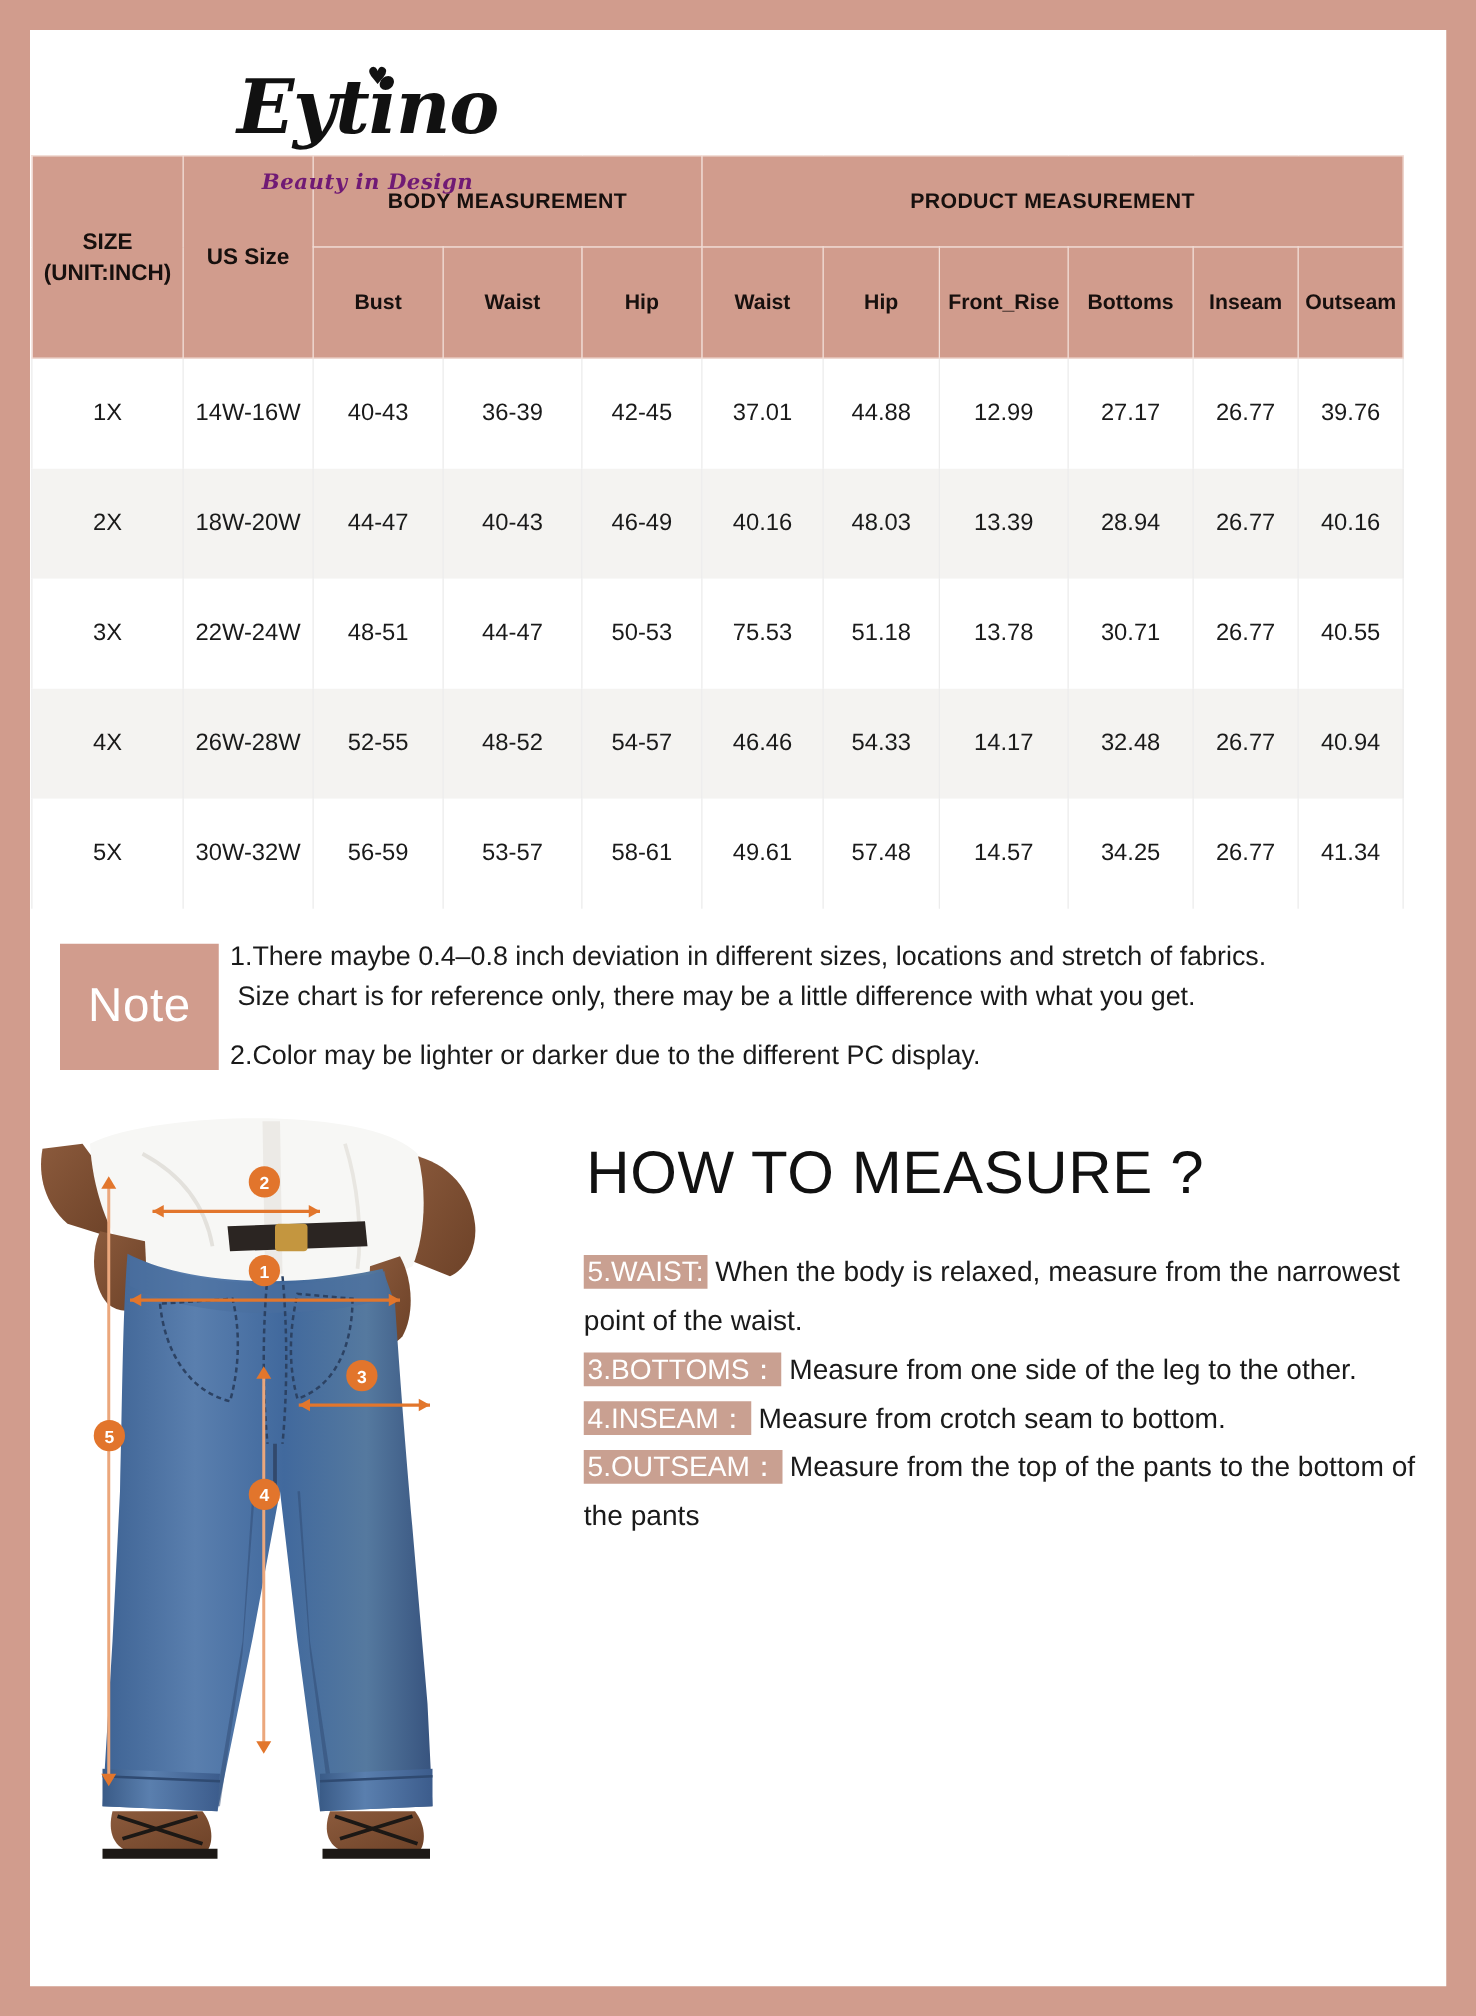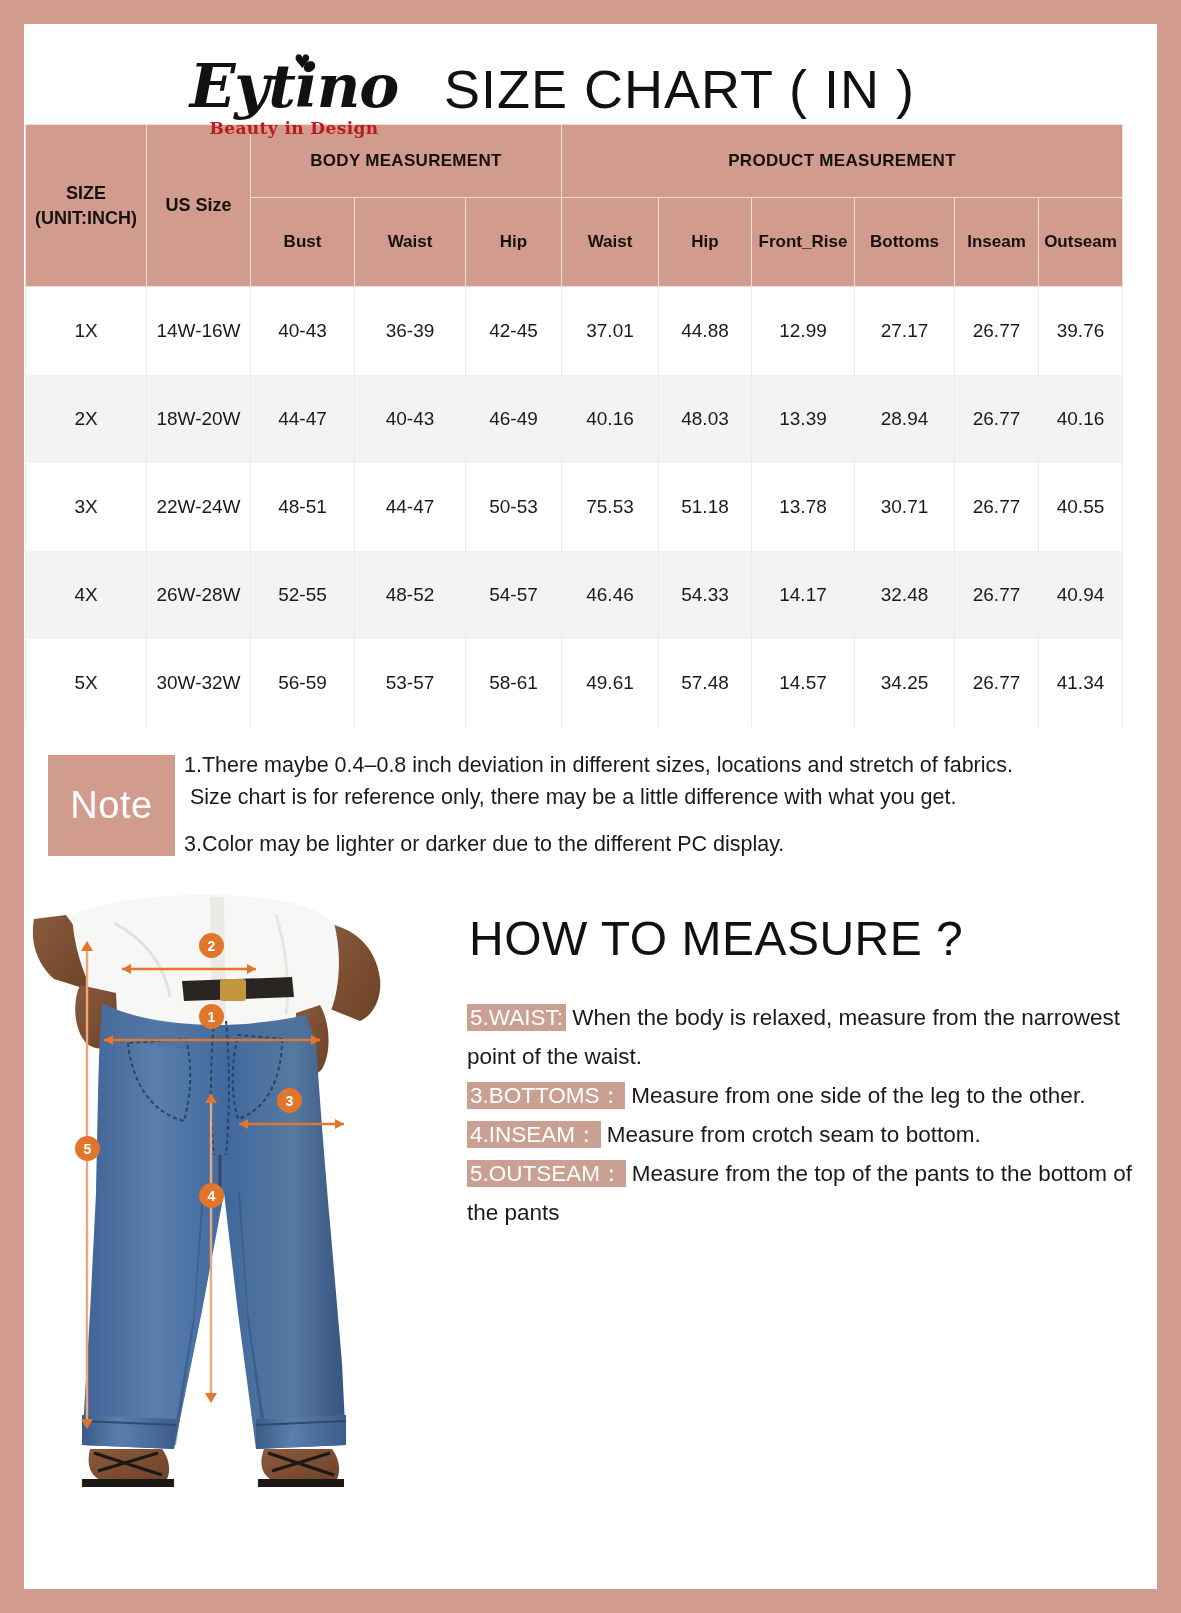--- a/index.html
+++ b/index.html
@@ -46,22 +46,23 @@
     left:104px;top:-4px;
     font-size:19px;
     line-height:19px;
     color:#111;
   }
   .logo-sub{
     font-family:"DejaVu Serif", serif;
     font-weight:700;
     font-size:17px;
     letter-spacing:.4px;
-    color:#b91c1c;
-    margin-top:2px;
+    color:#701a75;
+    margin-top:20px;
+    font-style:italic;
   }
   .chart-title{
     position:absolute;
     left:420px;top:36px;
     font-family:"Liberation Sans", sans-serif;
     font-size:54px;
     line-height:58px;
     letter-spacing:1px;
     color:#111;
     white-space:nowrap;
@@ -180,21 +181,20 @@
 <div class="frame">
 
   <div class="brandrow">
     <div class="logo">
       <div class="logo-script">
         <span>Eytino</span>
         <span class="logo-heart">♥</span>
       </div>
       <div class="logo-sub">Beauty in Design</div>
     </div>
-    <div class="chart-title">SIZE CHART ( IN )</div>
   </div>
 
   <table class="size">
     <colgroup>
       <col style="width:121px">
         <col style="width:104px">
       <col style="width:104px">
         <col style="width:111px">
         <col style="width:96px">
       <col style="width:97px">
@@ -293,21 +293,21 @@
         <td>41.34</td>
       </tr>
     </tbody>
   </table>
 
   <div class="note-block">
     <div class="note-badge">Note</div>
     <div class="note-lines">
       <div>1.There maybe 0.4–0.8 inch deviation in different sizes, locations and stretch of fabrics.</div>
       <div class="l2">Size chart is for reference only, there may be a little difference with what you get.</div>
-      <div class="p2">3.Color may be lighter or darker due to the different PC display.</div>
+      <div class="p2">2.Color may be lighter or darker due to the different PC display.</div>
     </div>
   </div>
 
   <div class="bottom">
 
     <div class="photo">
       <div class="ph-bg"></div>
       <svg class="figure" width="430" height="596" viewBox="0 0 430 596">
         <defs>
           <linearGradient id="denim" x1="0" y1="0" x2="1" y2="0">

